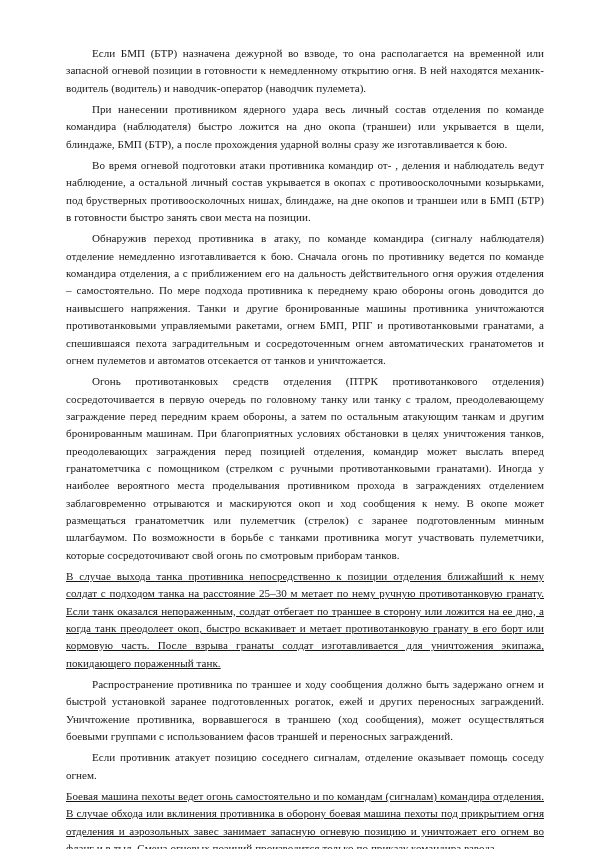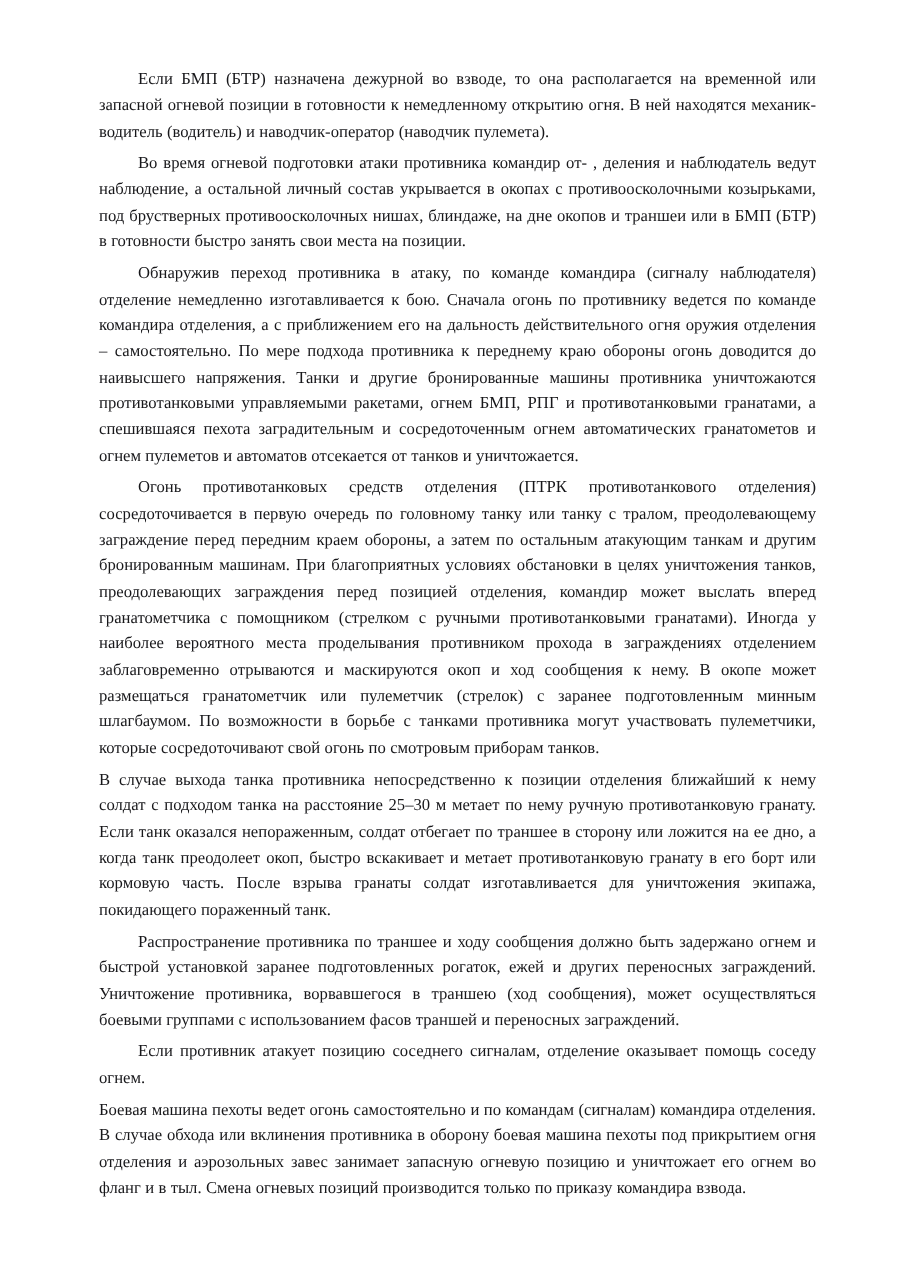--- a/index.html
+++ b/index.html
@@ -31,29 +31,31 @@
     -webkit-hyphens: manual;
     letter-spacing: 0.01px;
     word-spacing: 0.1px;
     color: #17171a;
   }
   .para.indent {
     text-indent: 26px;
   }
   .para.noindent {
     text-indent: 0;
+    text-decoration: underline;
   }
 </style>
 </head>
 <body>
 
 <div id="page">
 
   <p class="para indent">Если БМП (БТР) назначена дежурной во взводе, то она располагается на временной или запасной огневой позиции в готовности к немедленному открытию огня. В ней находятся механик-водитель (водитель) и наводчик-оператор (наводчик пулемета).</p>
 
+  <p class="para indent">При нанесении противником ядерного удара весь личный состав отделения по команде командира (наблюдателя) быстро ложится на дно окопа (траншеи) или укрывается в щели, блиндаже, БМП (БТР), а после прохождения ударной волны сразу же изготавливается к бою.</p>
 
   <p class="para indent">Во время огневой подготовки атаки противника командир от- , деления и наблюдатель ведут наблюдение, а остальной личный состав укрывается в окопах с противоосколочными козырьками, под брустверных противоосколочных нишах, блиндаже, на дне окопов и траншеи или в БМП (БТР) в готовности быстро занять свои места на позиции.</p>
 
   <p class="para indent">Обнаружив переход противника в атаку, по команде командира (сигналу наблюдателя) отделение немедленно изготавливается к бою. Сначала огонь по противнику ведется по команде командира отделения, а с приближением его на дальность действительного огня оружия отделения – самостоятельно. По мере подхода противника к переднему краю обороны огонь доводится до наивысшего напряжения. Танки и другие бронированные машины противника уничтожаются противотанковыми управляемыми ракетами, огнем БМП, РПГ и противотанковыми гранатами, а спешившаяся пехота заградительным и сосредоточенным огнем автоматических гранатометов и огнем пулеметов и автоматов отсекается от танков и уничтожается.</p>
 
   <p class="para indent">Огонь противотанковых средств отделения (ПТРК противотанкового отделения) сосредоточивается в первую очередь по головному танку или танку с тралом, преодолевающему заграждение перед передним краем обороны, а затем по остальным атакующим танкам и другим бронированным машинам. При благоприятных условиях обстановки в целях уничтожения танков, преодолевающих заграждения перед позицией отделения, командир может выслать вперед гранатометчика с помощником (стрелком с ручными противотанковыми гранатами). Иногда у наиболее вероятного места проделывания противником прохода в заграждениях отделением заблаговременно отрываются и маскируются окоп и ход сообщения к нему. В окопе может размещаться гранатометчик или пулеметчик (стрелок) с заранее подготовленным минным шлагбаумом. По возможности в борьбе с танками противника могут участвовать пулеметчики, которые сосредоточивают свой огонь по смотровым приборам танков.</p>
 
   <p class="para noindent">В случае выхода танка противника непосредственно к позиции отделения ближайший к нему солдат с подходом танка на расстояние 25–30 м метает по нему ручную противотанковую гранату. Если танк оказался непораженным, солдат отбегает по траншее в сторону или ложится на ее дно, а когда танк преодолеет окоп, быстро вскакивает и метает противотанковую гранату в его борт или кормовую часть. После взрыва гранаты солдат изготавливается для уничтожения экипажа, покидающего пораженный танк.</p>
 
 

